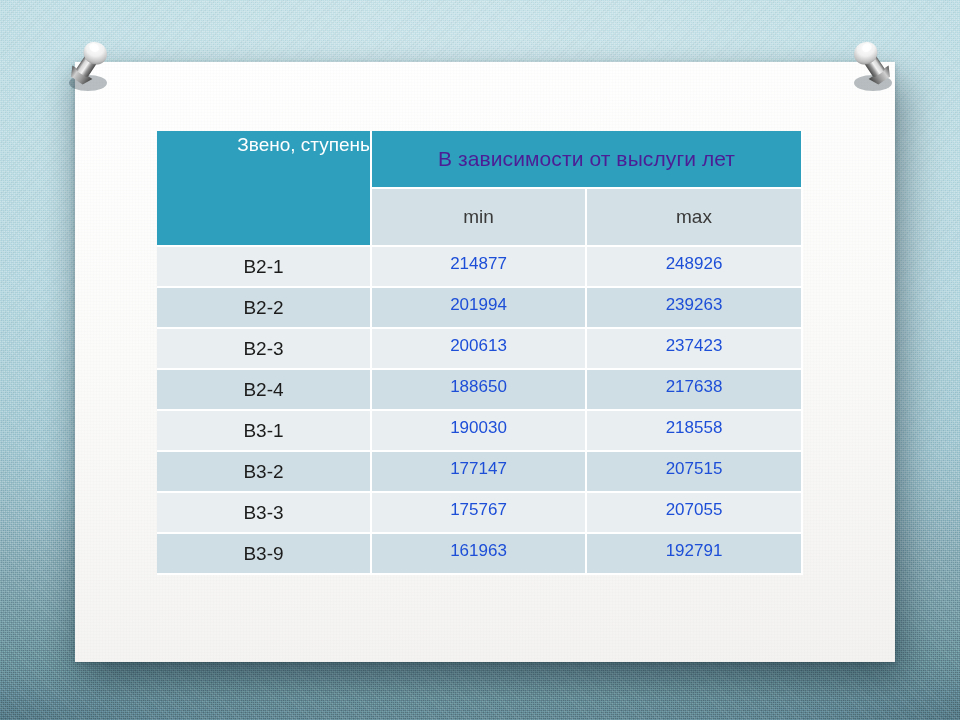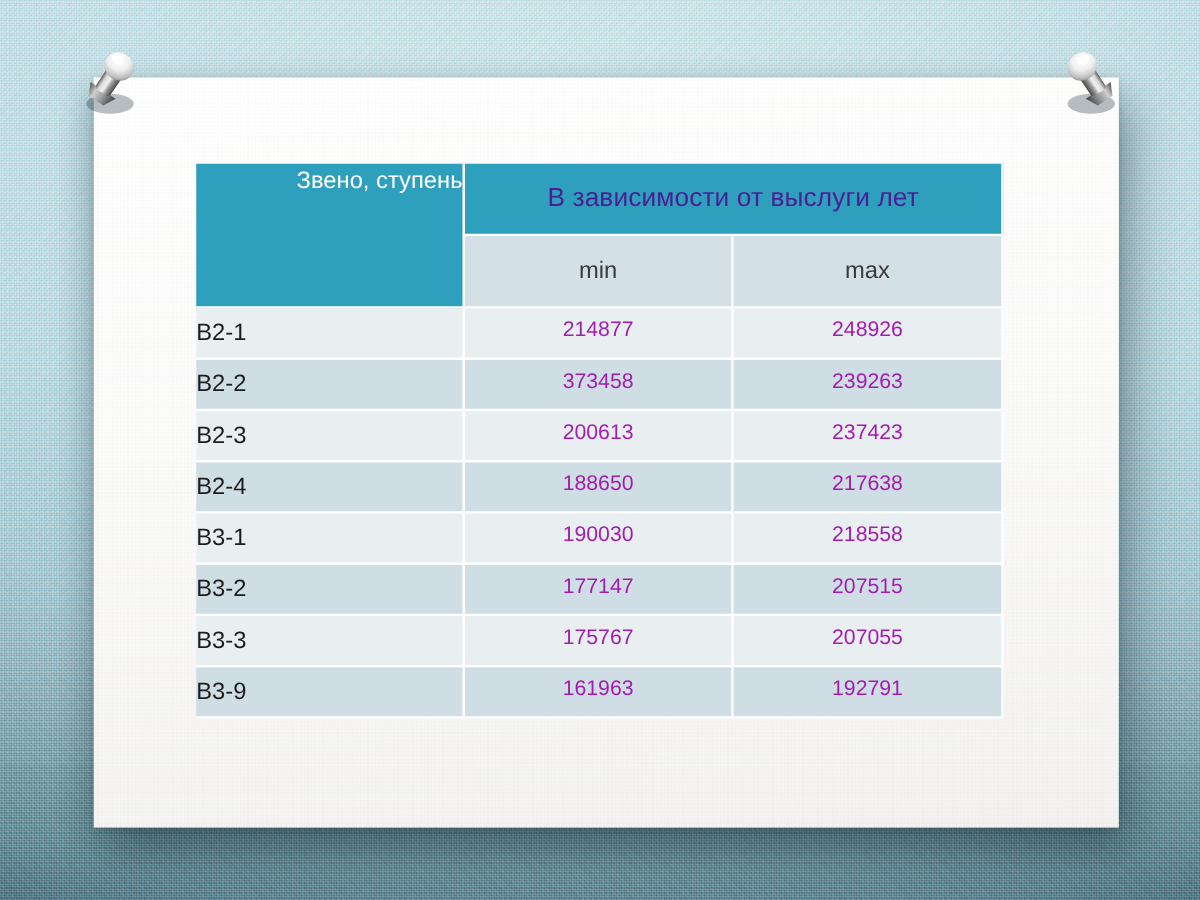--- a/index.html
+++ b/index.html
@@ -145,31 +145,31 @@
     font-weight: 400;
     text-align: center;
     height: 56px;
   }
 
   
   tbody tr.odd  td { background: #e9eff1; }
   tbody tr.even td { background: #cfdee4; }
 
   td.label {
-    text-align: left;
+    text-align: center;
     padding: 0 16px 0 0;
     font-size: 19px;
     color: #1c1c1c;
     height: 39px;
     vertical-align: middle;
   }
   td.num {
     text-align: center;
     font-size: 17px;
-    color: #a21caf;
+    color: #1d4ed8;
     height: 39px;
     vertical-align: middle;
   }
   td.num .v { display: block; position: relative; top: -3px; }
 </style>
 </head>
 <body>
 
 <div id="backdrop"></div>
 <div id="texture"></div>
@@ -270,21 +270,21 @@
           <td class="num">
             <span class="v">214877</span>
           </td>
           <td class="num">
             <span class="v">248926</span>
           </td>
         </tr>
         <tr class="even">
           <td class="label">В2-2</td>
           <td class="num">
-            <span class="v">373458</span>
+            <span class="v">201994</span>
           </td>
           <td class="num">
             <span class="v">239263</span>
           </td>
         </tr>
         <tr class="odd">
           <td class="label">В2-3</td>
           <td class="num">
             <span class="v">200613</span>
           </td>

